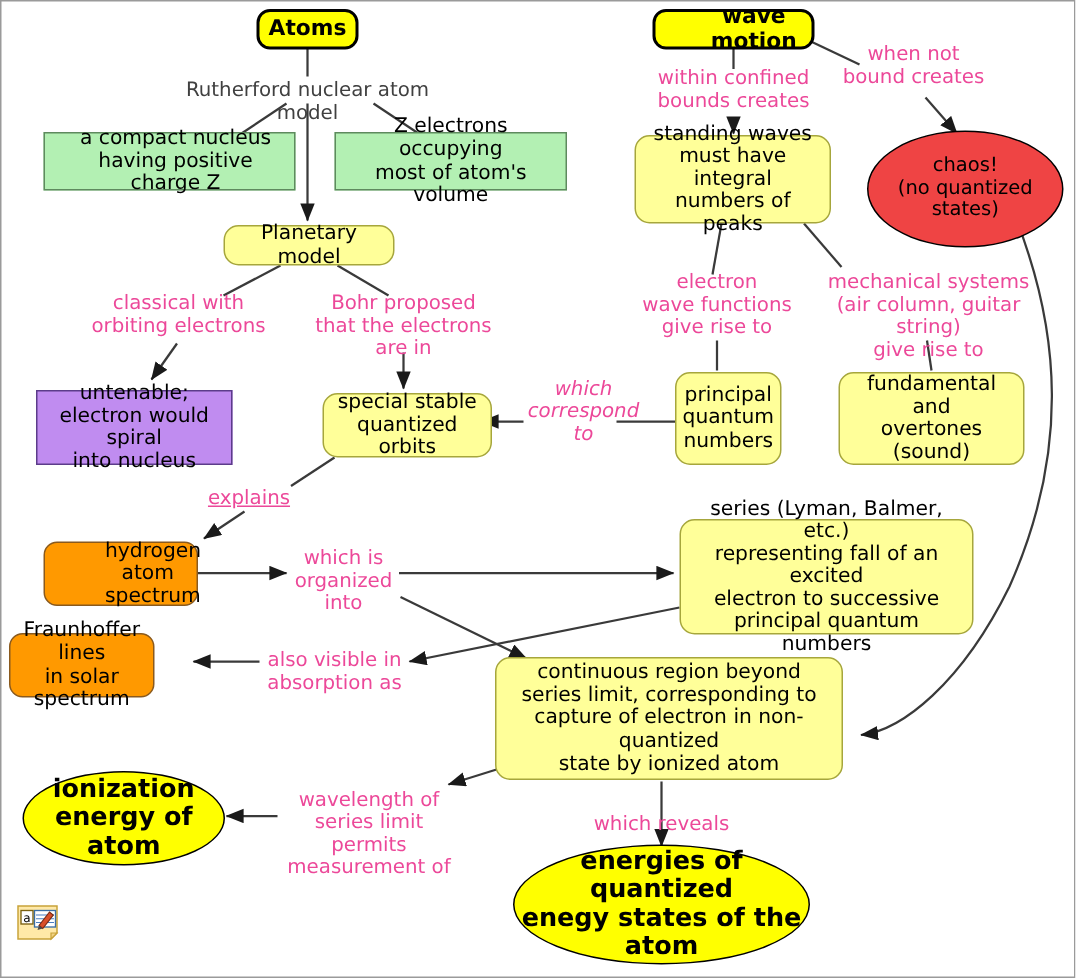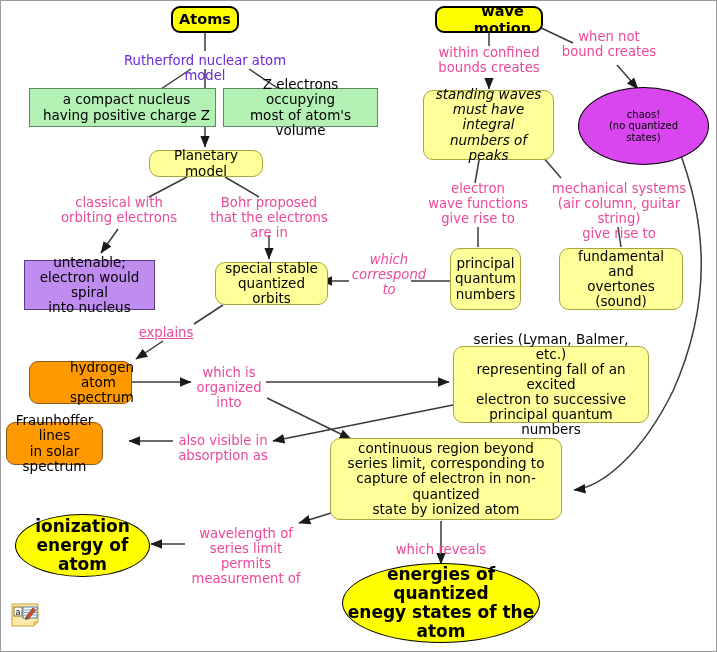--- a/index.html
+++ b/index.html
@@ -70,44 +70,44 @@
     border-radius: 0px;
     font-size: 13.5px;
   }
   .n-orange {
     background: #ff9900;
     border: 1.5px solid #8a5a1e;
     border-radius: 9px;
     font-size: 13.5px;
   }
   .n-ellipse-gray {
-    background: #d946ef;
+    background: #ef4444;
     border: 1.5px solid #000000;
     border-radius: 50%;
-    font-size: 10px;
+    font-size: 13px;
   }
   .n-ellipse-yellow {
     background: #ffff00;
     border: 1.5px solid #000000;
     border-radius: 50%;
     font-weight: bold;
     font-size: 17px;
   }
   
   .linklabel {
     position: absolute;
     color: #ec4899;
     font-size: 13.2px;
     line-height: 1.14;
     text-align: center;
     z-index: 6;
     background: transparent;
   }
   .linklabel.brown {
-    color: #6d28d9;
+    color: #404040;
   }
   
   #note-icon {
     position: absolute;
     left: 10px;
     top: 601px;
     width: 30px;
     height: 26px;
     z-index: 8;
   }
@@ -188,33 +188,33 @@
   </svg>
 
   <div class="node n-root" style="left:170px; top:5px; width:68px; height:27px;">
     <span class="node-inner">Atoms</span>
   </div>
 
   <div class="node n-root" style="left:434px; top:5px; width:108px; height:27px;padding-left:27px;">
     <span class="node-inner">wave motion</span>
   </div>
 
-  <div class="node n-green" style="left:28px; top:87px; width:187px; height:39px;padding-left:8px;">
+  <div class="node n-green" style="left:28px; top:87px; width:168px; height:39px;padding-left:8px;">
     <span class="node-inner nl">a compact nucleus<br>having positive charge Z</span>
   </div>
 
   <div class="node n-green" style="left:222px; top:87px; width:155px; height:39px;">
     <span class="node-inner nl">Z electrons occupying<br>most of atom's volume</span>
   </div>
 
   <div class="node n-yellow" style="left:148px; top:149px; width:114px; height:27px;">
     <span class="node-inner">Planetary model</span>
   </div>
 
-  <div class="node n-yellow" style="left:422px; top:89px; width:131px; height:70px;font-style:italic;">
+  <div class="node n-yellow" style="left:422px; top:89px; width:131px; height:59px;">
     <span class="node-inner nl">standing waves<br>must have integral<br>numbers of peaks</span>
   </div>
 
   <div class="node n-ellipse-gray" style="left:577px; top:86px; width:131px; height:78px;">
     <span class="node-inner nl">chaos!<br>(no quantized<br>states)</span>
   </div>
 
   <div class="node n-purple" style="left:23px; top:259px; width:131px; height:50px;">
     <span class="node-inner nl">untenable;<br>electron would spiral<br>into nucleus</span>
   </div>

